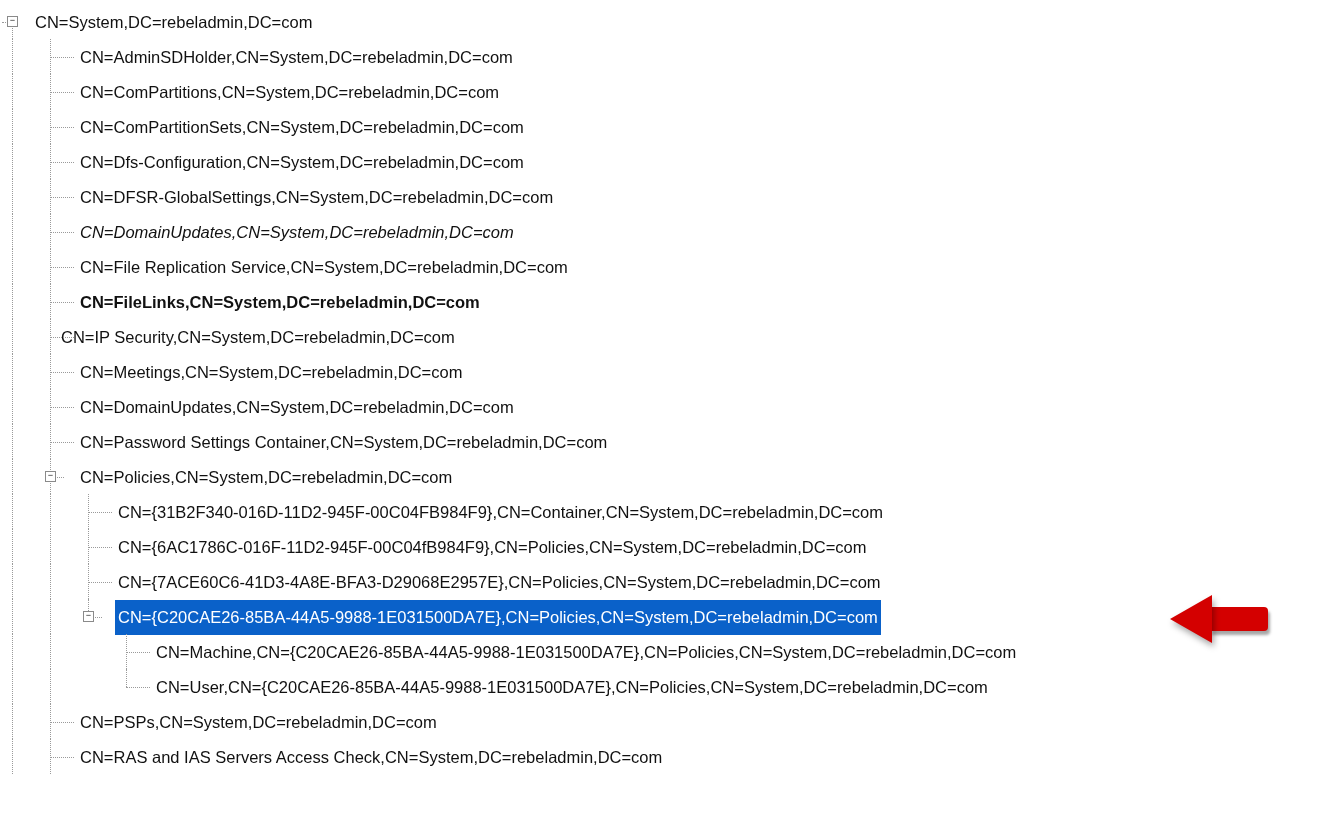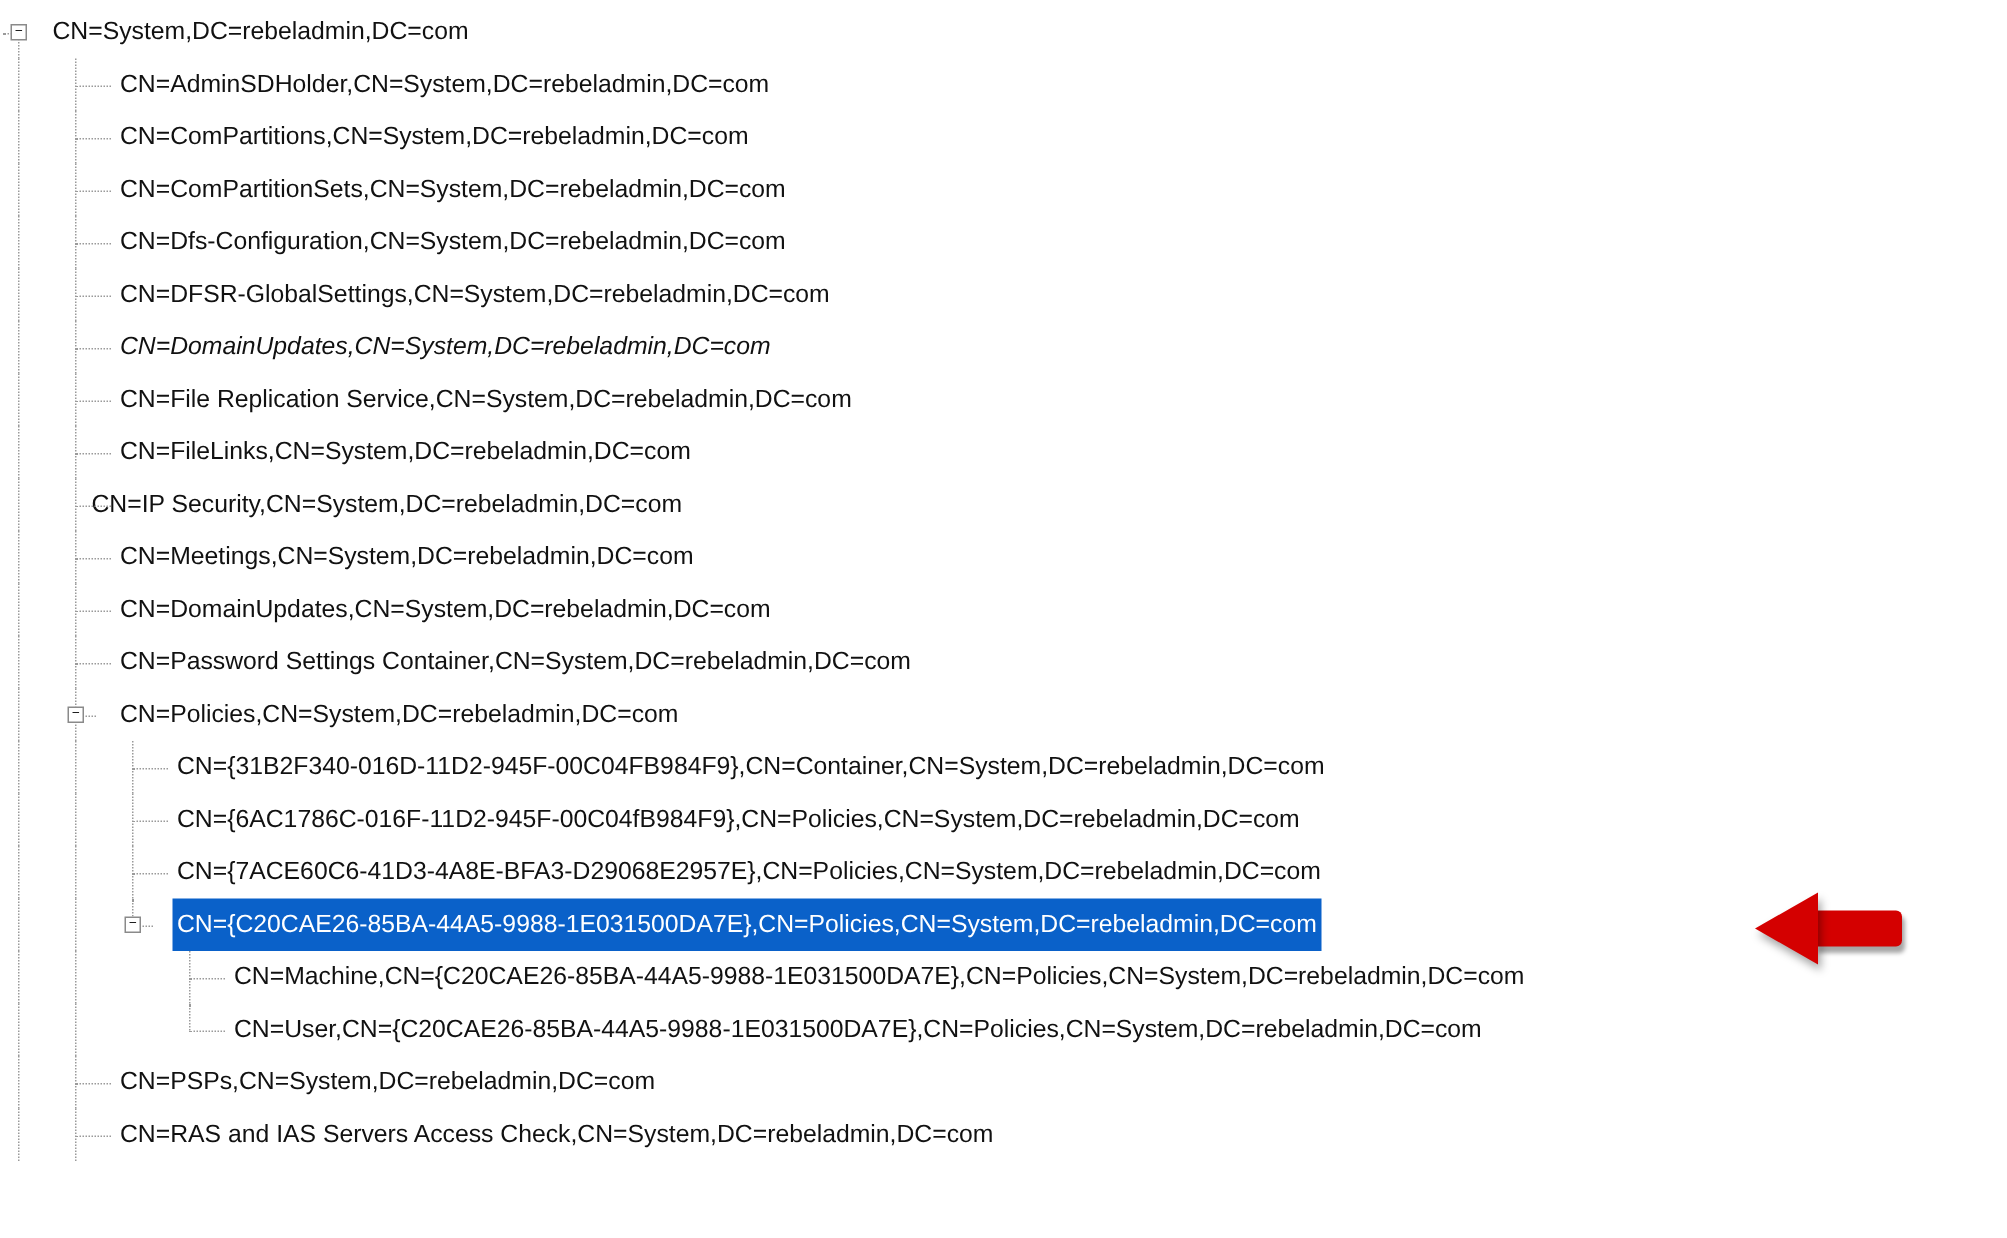--- a/index.html
+++ b/index.html
@@ -126,21 +126,21 @@
     <span class="label" style="margin-left:75px;font-style:italic;">CN=DomainUpdates,CN=System,DC=rebeladmin,DC=com</span>
   </div>
   <div class="row">
     <span class="col" style="left:10px;"></span><span class="col" style="left:48px;"></span>
     <span class="tee" style="left:48px; width:24px;"></span>
     <span class="label" style="margin-left:75px;">CN=File Replication Service,CN=System,DC=rebeladmin,DC=com</span>
   </div>
   <div class="row">
     <span class="col" style="left:10px;"></span><span class="col" style="left:48px;"></span>
     <span class="tee" style="left:48px; width:24px;"></span>
-    <span class="label" style="margin-left:75px;">CN=FileLinks,CN=System,DC=rebeladmin,DC=com</span>
+    <span class="label" style="margin-left:75px;font-weight:bold;">CN=FileLinks,CN=System,DC=rebeladmin,DC=com</span>
   </div>
   <div class="row">
     <span class="col" style="left:10px;"></span><span class="col" style="left:48px;"></span>
     <span class="tee" style="left:48px; width:24px;"></span>
     <span class="label" style="margin-left:56px;">CN=IP Security,CN=System,DC=rebeladmin,DC=com</span>
   </div>
   <div class="row">
     <span class="col" style="left:10px;"></span><span class="col" style="left:48px;"></span>
     <span class="tee" style="left:48px; width:24px;"></span>
     <span class="label" style="margin-left:75px;">CN=Meetings,CN=System,DC=rebeladmin,DC=com</span>

